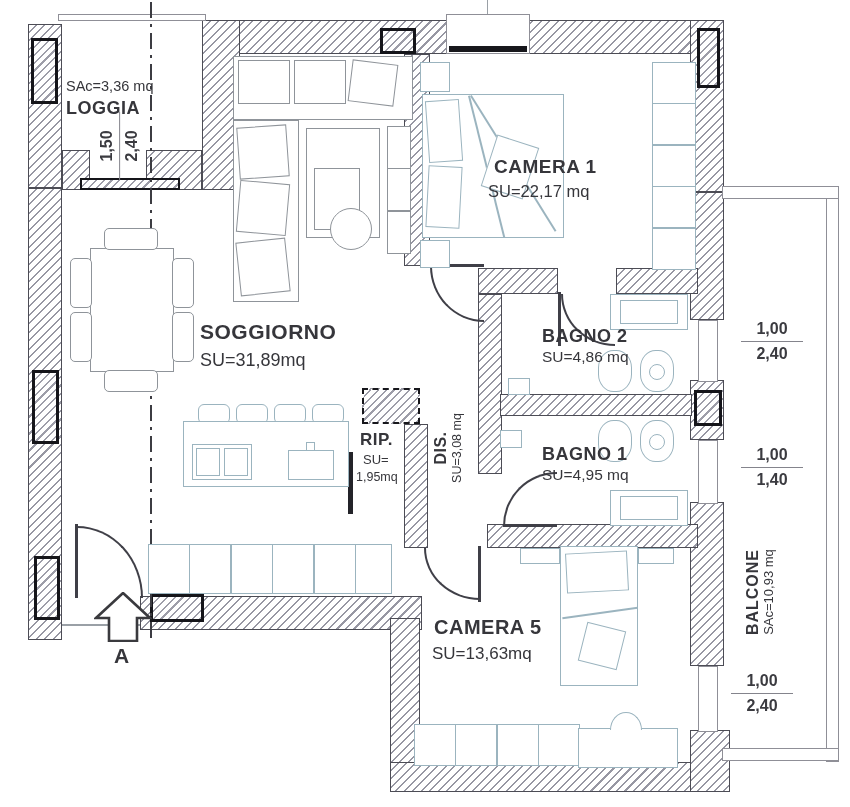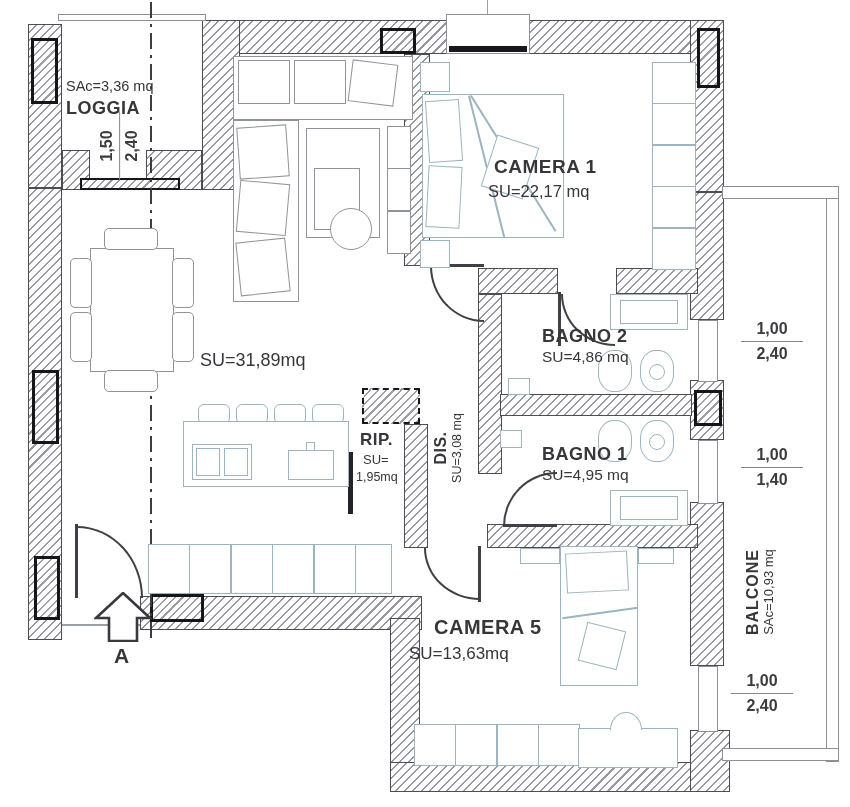--- a/index.html
+++ b/index.html
@@ -175,20 +175,21 @@
   <div class="fb" style="left:578px;top:728px;width:100px;height:40px;"></div>
   <div class="fb" style="left:610px;top:712px;width:32px;height:18px;border-radius:50% 50% 0 0/100% 100% 0 0;border-bottom:0;"></div>
 
   <svg class="abs" style="left:94px;top:592px;" width="58" height="50" viewBox="0 0 58 50">
     <polygon points="29,1 56,26 43,26 43,49 15,49 15,26 2,26" fill="#ffffff" stroke="#3a3a3e" stroke-width="2.6"></polygon>
   </svg>
 
   <div class="lbl name" style="left:66px;top:54px;font-size:18px;margin-top:44px;">LOGGIA</div>
   <div class="lbl" style="left:66px;top:78px;font-size:14.5px;">SAc=3,36 mq</div>
 
+  <div class="lbl name" style="left:200px;top:320px;font-size:21px;">SOGGIORNO</div>
   <div class="lbl" style="left:200px;top:350px;font-size:18px;">SU=31,89mq</div>
 
   <div class="lbl name" style="left:494px;top:156px;font-size:19px;">CAMERA 1</div>
   <div class="lbl" style="left:488px;top:182px;font-size:16.5px;">SU=22,17 mq</div>
 
   <div class="lbl name" style="left:542px;top:326px;font-size:18px;">BAGNO 2</div>
   <div class="lbl" style="left:542px;top:348px;font-size:15.5px;text-align:right;">SU=4,86 mq</div>
 
   <div class="lbl name" style="left:542px;top:444px;font-size:18px;">BAGNO 1</div>
   <div class="lbl" style="left:542px;top:466px;font-size:15.5px;">SU=4,95 mq</div>
@@ -196,21 +197,21 @@
   <div class="lbl name" style="left:360px;top:430px;font-size:17px;">RIP.</div>
   <div class="lbl" style="left:363px;top:452px;font-size:13px;">SU=</div>
   <div class="lbl" style="left:356px;top:470px;font-size:12.5px;">1,95mq</div>
 
   <div class="lbl rot" style="left:402px;top:430px;width:96px;height:36px;text-align:center;line-height:1.15;">
     <span class="name" style="font-size:16px;display:block;">DIS.</span>
     <span style="font-size:12.5px;display:block;">SU=3,08 mq</span>
   </div>
 
   <div class="lbl name" style="left:434px;top:616px;font-size:20px;">CAMERA 5</div>
-  <div class="lbl" style="left:409px;top:644px;font-size:17px;">SU=13,63mq</div>
+  <div class="lbl" style="left:432px;top:644px;font-size:17px;">SU=13,63mq</div>
 
 
   <div class="lbl rot" style="left:702px;top:572px;width:124px;height:40px;text-align:center;line-height:1.15;">
     <span class="name" style="font-size:16px;display:block;letter-spacing:1px;">BALCONE</span>
     <span style="font-size:13px;display:block;">SAc=10,93 mq</span>
   </div>
 
   <div class="dim rot" style="left:82px;top:122px;width:76px;">
     <div>1,50</div>
     <div class="bar"></div>

